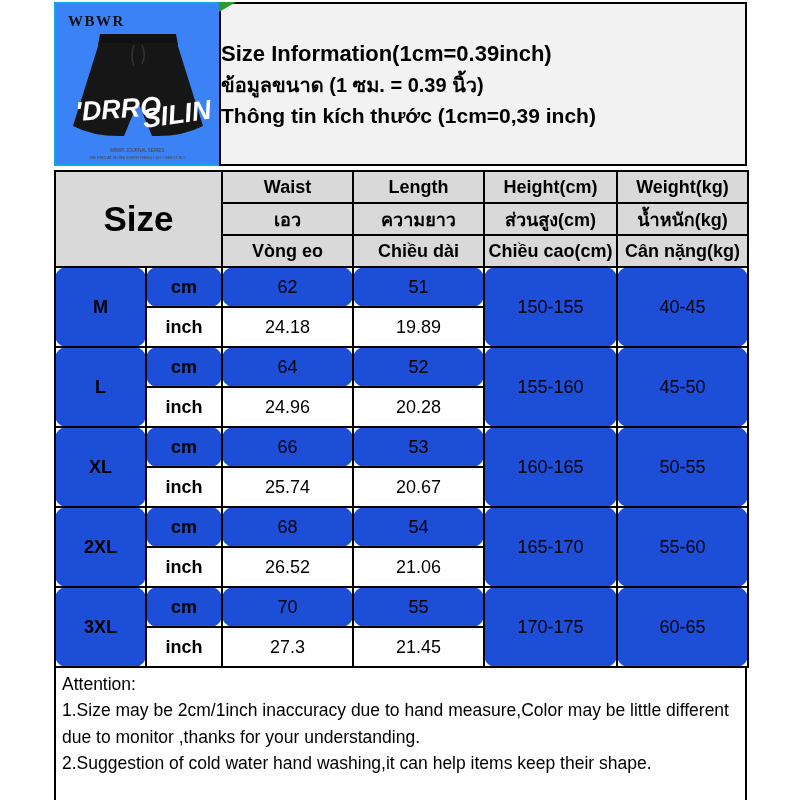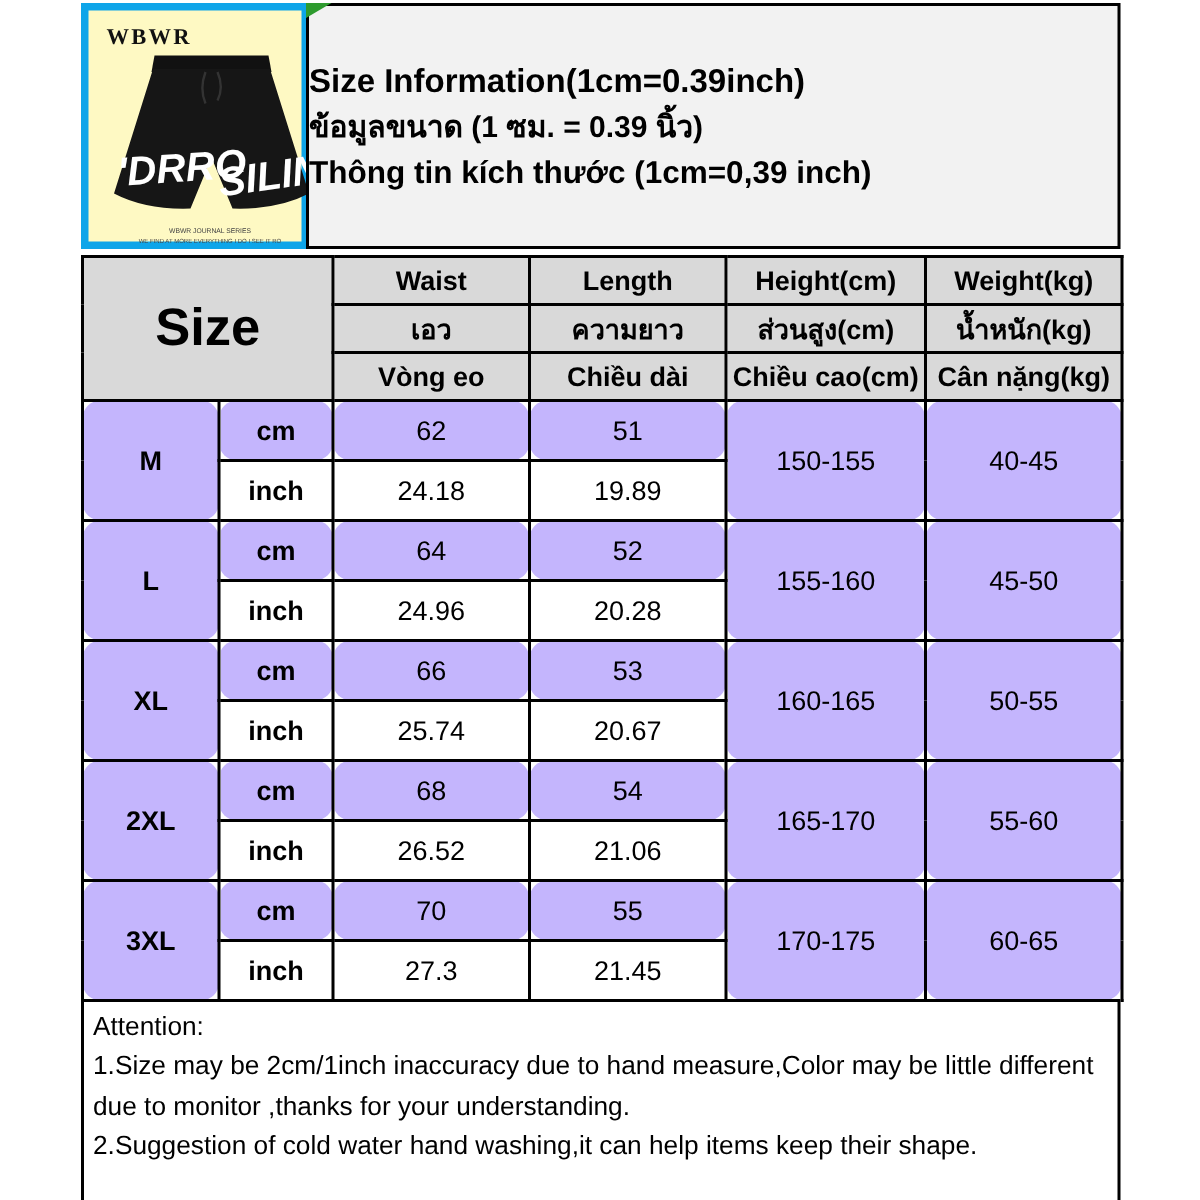--- a/index.html
+++ b/index.html
@@ -1,39 +1,39 @@
 <!DOCTYPE html>
 <html><head>
 <meta charset="utf-8">
 <style>
   html,body{margin:0;padding:0;background:#ffffff;}
   body{width:800px;height:800px;font-family:"Liberation Sans","DejaVu Sans",sans-serif;color:#000;}
   .page{position:relative;width:693px;margin-left:54px;padding-top:2px;}
 
   
   .top{display:flex;height:164px;margin-bottom:4px;}
-  .product-box{width:152px;box-sizing:border-box;border:5px solid #0ea5e9;background:#fef9c3;position:relative;flex:none;}
+  .product-box{width:167px;box-sizing:border-box;border:2px solid #0ea5e9;background:#3b82f6;position:relative;flex:none;}
   .title-box{flex:1;box-sizing:border-box;border:2px solid #000;margin-left:-2px;background:#f2f2f2;
              display:flex;flex-direction:column;justify-content:center;align-items:flex-start;position:relative;}
   .corner-wedge{position:absolute;left:-2px;top:-2px;width:0;height:0;
                 border-top:10px solid #2e9b2e;border-right:17px solid transparent;}
   .t1{font-weight:bold;font-size:22px;line-height:1.5;}
   .t2{font-weight:bold;font-size:20px;line-height:1.5;}
   .t3{font-weight:bold;font-size:21px;line-height:1.5;}
 
   
   table.size-table{border-collapse:collapse;table-layout:fixed;width:693px;}
   .size-table td{border:2px solid #000;text-align:center;vertical-align:middle;
                  font-size:18px;padding:0;overflow:hidden;white-space:nowrap;}
   .size-table thead td{height:30px;background:#d9d9d9;font-weight:bold;}
   .size-table tbody td{height:38px;background:#fff;}
   td.size-big{background:#d9d9d9;font-size:35px;font-weight:bold;}
   td.size-lbl{background:#d9d9d9;font-weight:bold;font-size:18px;}
   td.unit{font-weight:bold;}
-  tr.row-cm td{background:#c4b5fd;border-radius:12px;}
+  tr.row-cm td{background:#1d4ed8;border-radius:12px;}
   td.range{background:#f2f2f2;}
 
   
   .attention{box-sizing:border-box;width:693px;height:153px;border:2px solid #000;margin-top:-2px;
              padding:3px 6px;font-size:17.5px;line-height:1.5;background:#fff;}
   .attention p{margin:0;}
 </style>
 </head>
 <body>
 

